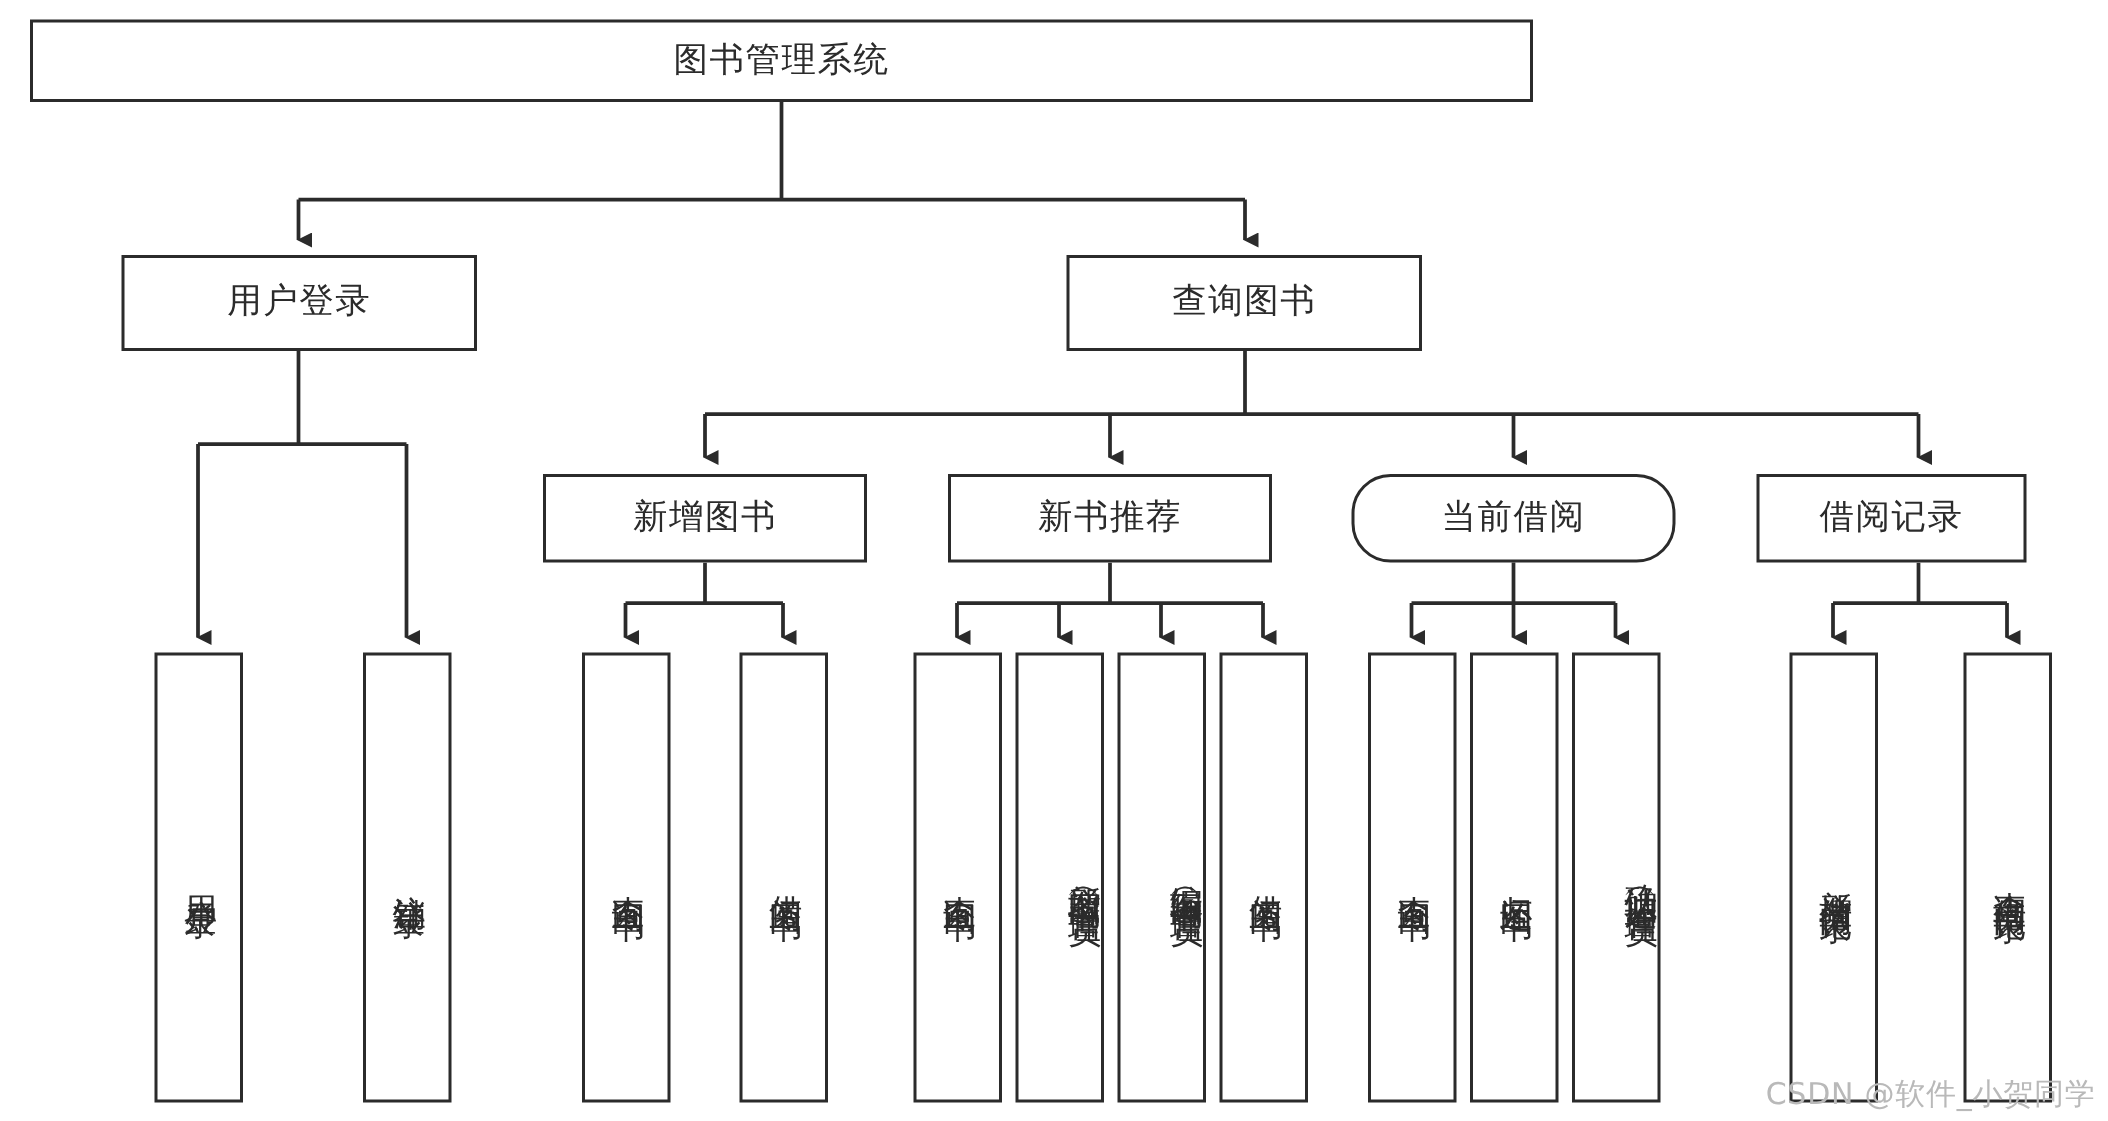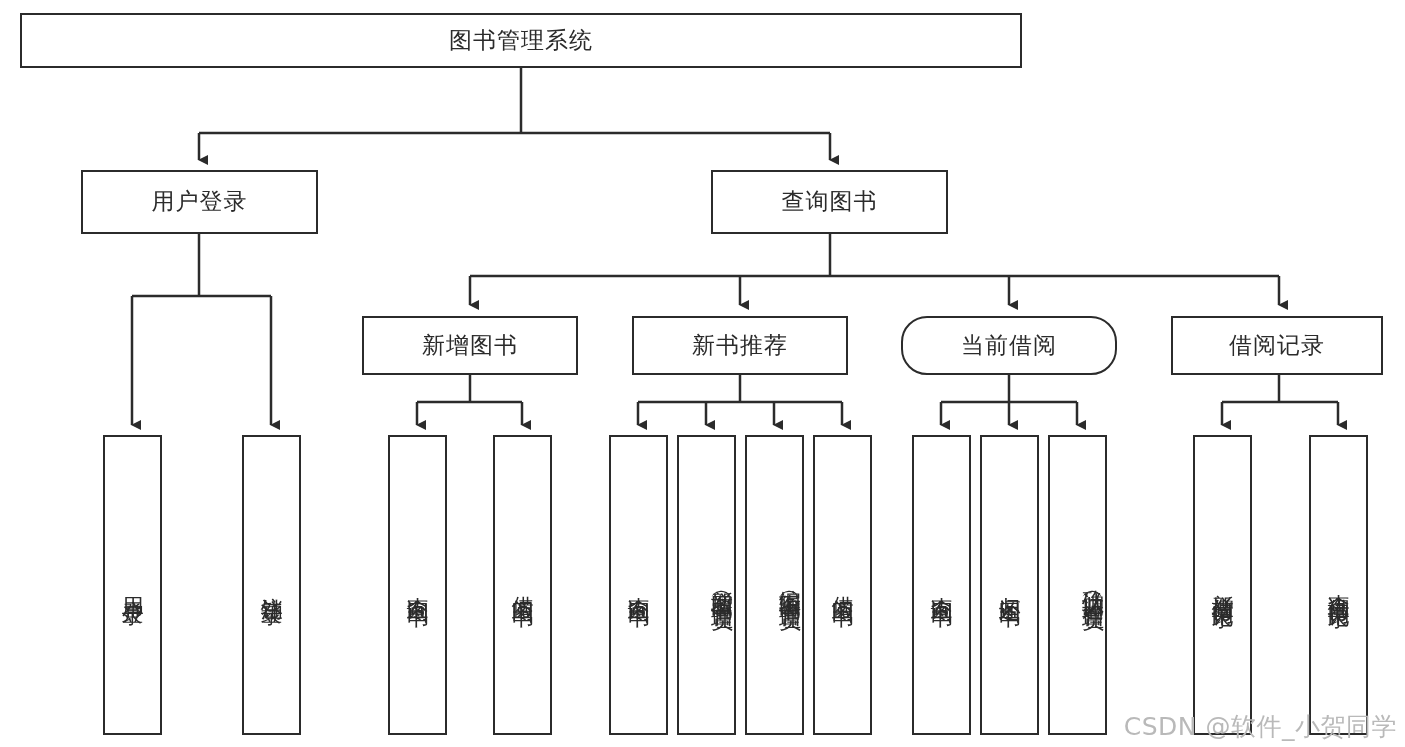--- a/index.html
+++ b/index.html
@@ -49,21 +49,21 @@
     white-space: nowrap;
     padding: 4px 0;
   }
   .node-v.top-align {
     align-items: flex-start;
   }
   .watermark {
     position: absolute;
     right: 8px;
     bottom: 4px;
-    font-size: 25px;
+    font-size: 20px;
     color: #b9b9b9;
     letter-spacing: 0.5px;
     white-space: nowrap;
   }
 </style>
 </head>
 <body>
 
 <div id="canvas">
 
@@ -131,21 +131,21 @@
 
   <div class="node node-h" style="left:362px; top:316px; width:216px; height:59px;">
     <span>新增图书</span>
   </div>
   <div class="node node-h" style="left:632px; top:316px; width:216px; height:59px;">
     <span>新书推荐</span>
   </div>
   <div class="node node-h" style="left:901px; top:316px; width:216px; height:59px;border-radius:26px;">
     <span>当前借阅</span>
   </div>
-  <div class="node node-h" style="left:1171px; top:316px; width:212px; height:59px;">
+  <div class="node node-h" style="left:1171px; top:316px; width:180px; height:59px;">
     <span>借阅记录</span>
   </div>
 
   <div class="node node-v" style="left:103px; top:435px; width:59px; height:300px;">
     <span>用户登录</span>
   </div>
   <div class="node node-v" style="left:242px; top:435px; width:59px; height:300px;">
     <span>注销登录</span>
   </div>
 

